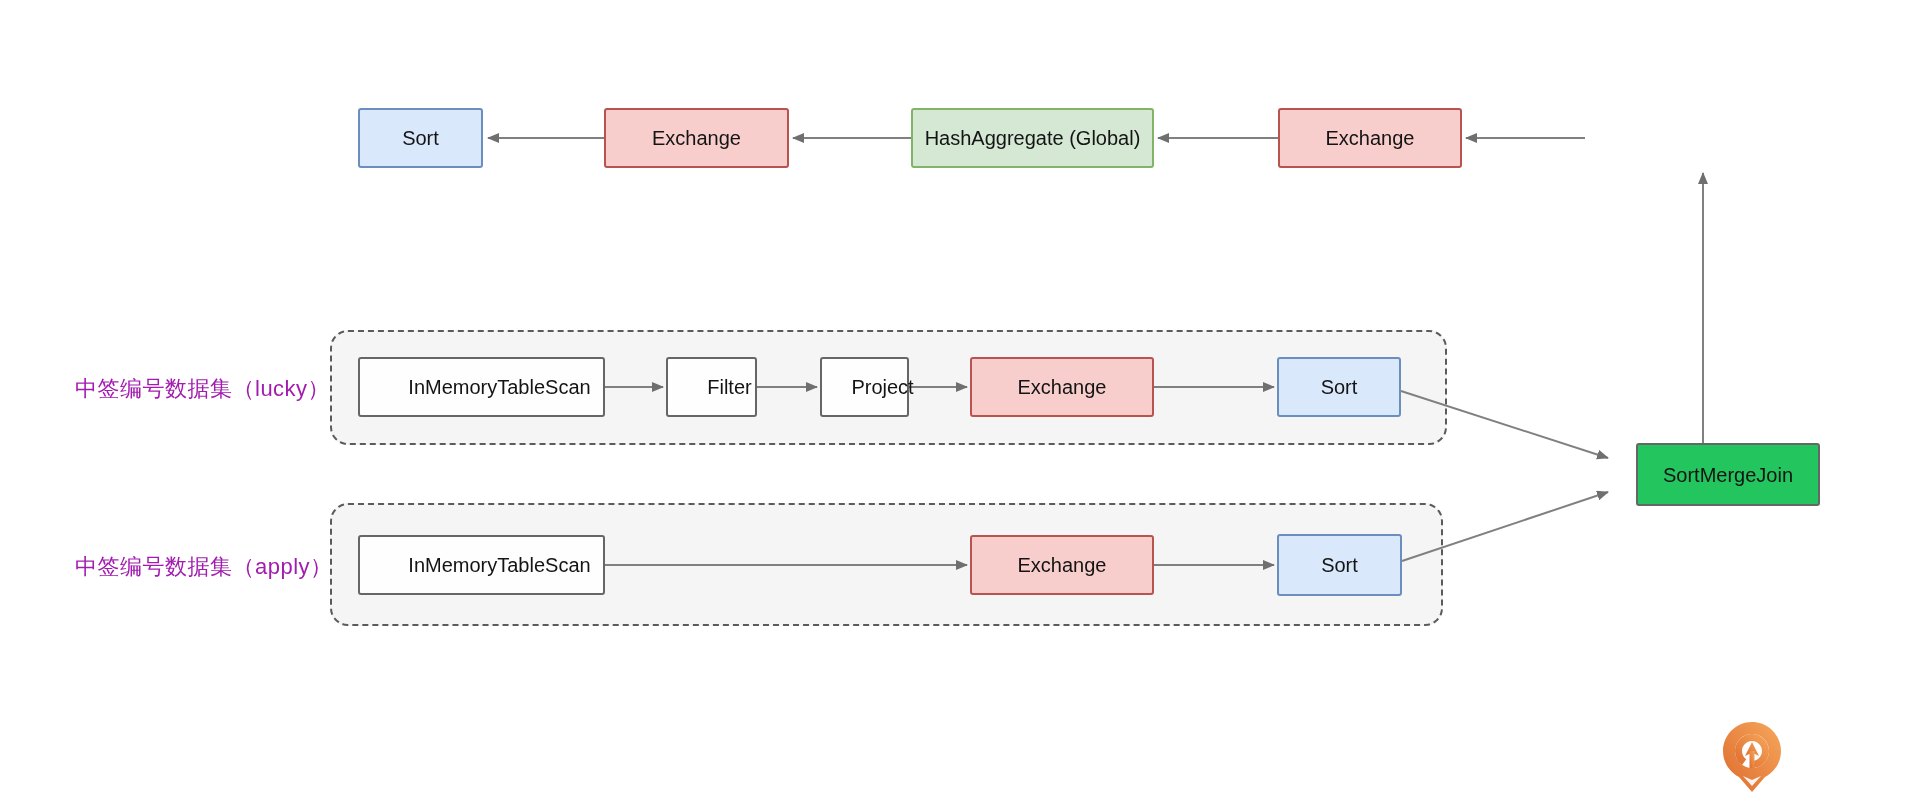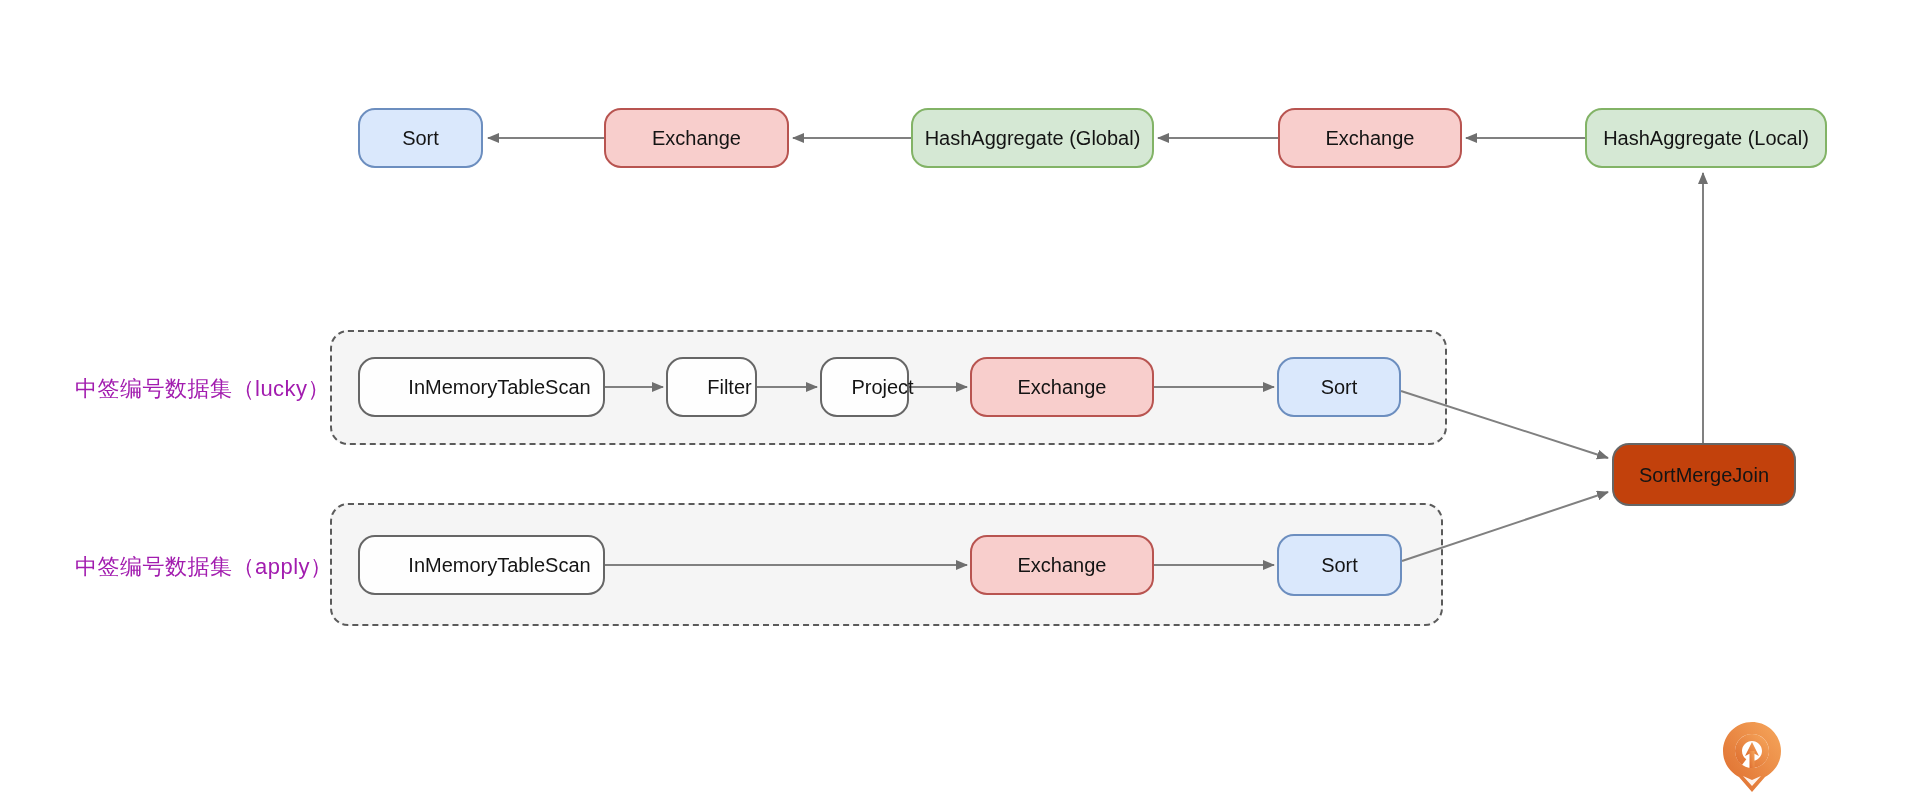--- a/index.html
+++ b/index.html
@@ -3,28 +3,28 @@
 <meta charset="utf-8">
 <style>
   html,body{margin:0;padding:0;background:#ffffff;}
   .stage{
     position:relative;width:1920px;height:802px;background:#ffffff;overflow:hidden;
     font-family:"Liberation Sans","DejaVu Sans",sans-serif;color:#111;
   }
   .arrows{position:absolute;left:0;top:0;width:1920px;height:802px;pointer-events:none;}
   .node{
     position:absolute;box-sizing:border-box;display:flex;align-items:center;justify-content:center;
-    border:2px solid #666;border-radius:17px;font-size:20px;line-height:1;white-space:nowrap;
+    border:2px solid #666;border-radius:3px;font-size:20px;line-height:1;white-space:nowrap;
     background:#fff;color:#141414;
   }
   .node.blue {background:#dae8fc;border-color:#6c8ebf;}
   .node.red  {background:#f8cecc;border-color:#b85450;}
   .node.green{background:#d5e8d4;border-color:#82b366;}
   .node.plain{background:#fefefe;border-color:#666666;padding-left:36px;}
-  .node.gray {background:#c2410c;border-color:#666666;}
+  .node.gray {background:#22c55e;border-color:#666666;margin-left:24px;}
   .group{
     position:absolute;box-sizing:border-box;background:#f5f5f5;
     border:2px dashed #5b5b5b;border-radius:18px;
   }
   .row-label{
     position:absolute;font-size:22px;color:#a21caf;white-space:nowrap;letter-spacing:0.5px;
   }
   .logo{
     position:absolute;left:1678px;top:720px;display:flex;align-items:center;gap:14px;flex-direction:column;
   }
@@ -64,21 +64,20 @@
       <line x1="1402" y1="561" x2="1608" y2="492" marker-end="url(#ah)"></line>
 
       <line x1="1703" y1="443" x2="1703" y2="173" marker-end="url(#ah)"></line>
     </g>
   </svg>
 
   <div class="node blue" style="left:358px;top:108px;width:125px;height:60px;">Sort</div>
   <div class="node red" style="left:604px;top:108px;width:185px;height:60px;">Exchange</div>
   <div class="node green" style="left:911px;top:108px;width:243px;height:60px;">HashAggregate (Global)</div>
   <div class="node red" style="left:1278px;top:108px;width:184px;height:60px;">Exchange</div>
-  <div class="node green" style="left:1585px;top:108px;width:242px;height:60px;">HashAggregate (Local)</div>
 
   <div class="row-label" style="left:75px;top:374px;">中签编号数据集（lucky）</div>
   <div class="node plain" style="left:358px;top:357px;width:247px;height:60px;">InMemoryTableScan</div>
   <div class="node plain" style="left:666px;top:357px;width:91px;height:60px;">Filter</div>
   <div class="node plain" style="left:820px;top:357px;width:89px;height:60px;">Project</div>
   <div class="node red" style="left:970px;top:357px;width:184px;height:60px;">Exchange</div>
   <div class="node blue" style="left:1277px;top:357px;width:124px;height:60px;">Sort</div>
 
   <div class="row-label" style="left:75px;top:552px;">中签编号数据集（apply）</div>
   <div class="node plain" style="left:358px;top:535px;width:247px;height:60px;">InMemoryTableScan</div>

